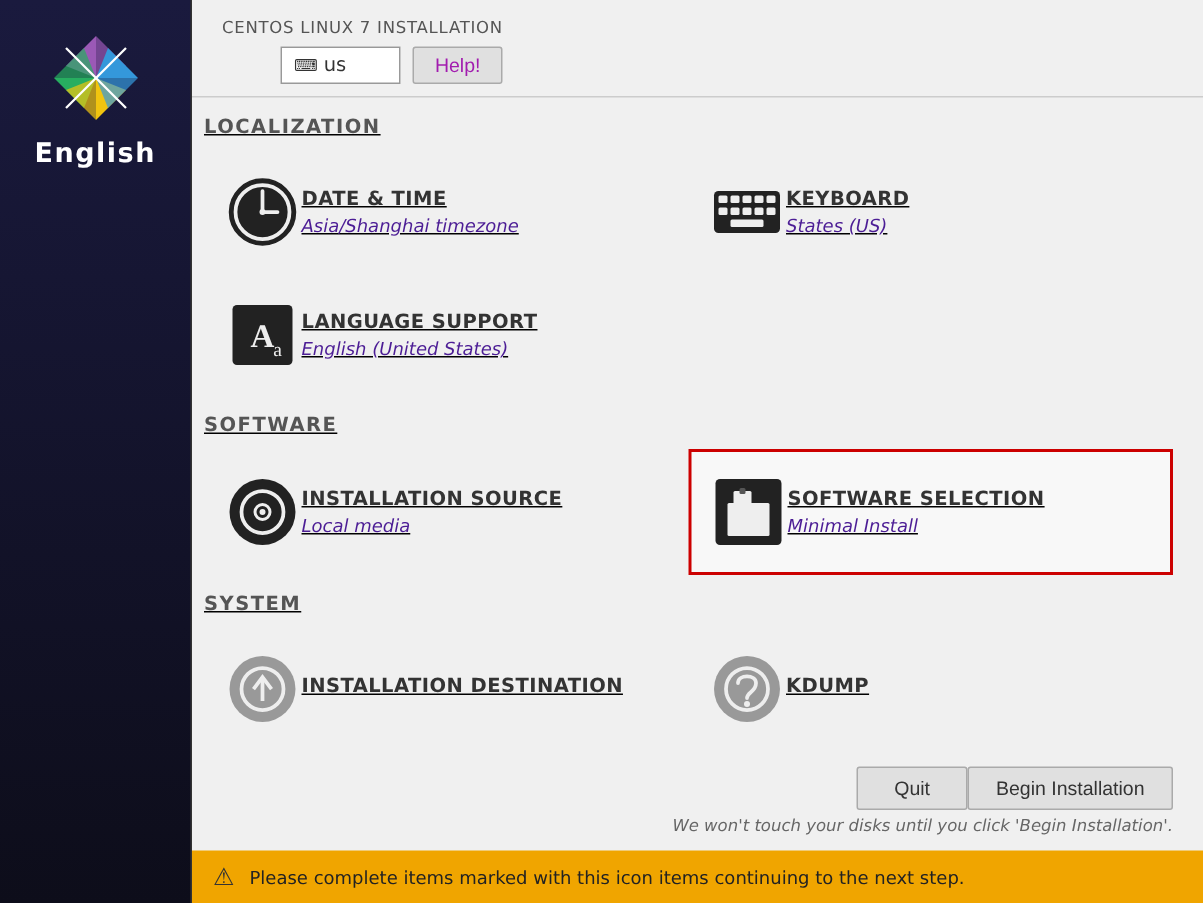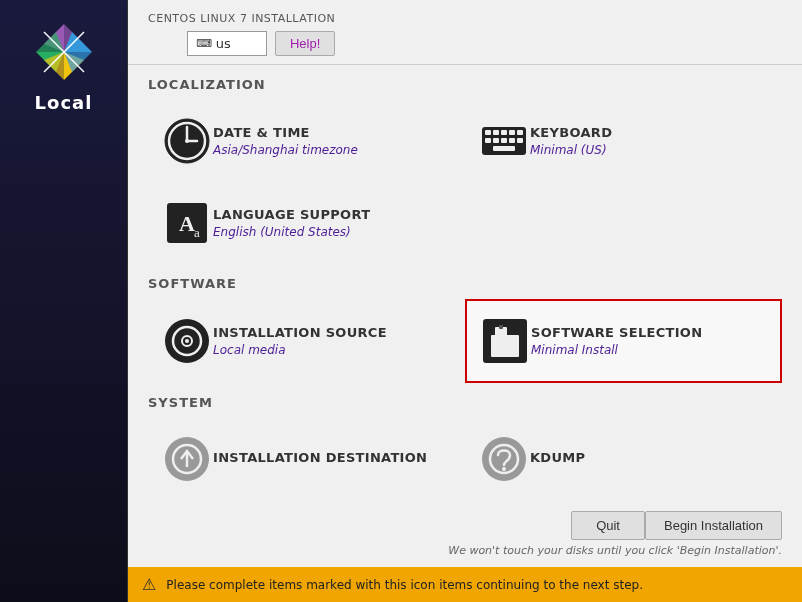--- a/index.html
+++ b/index.html
@@ -98,21 +98,22 @@
       font-size: 13px;
       cursor: pointer;
       color: #a21caf;
       border-radius: 2px;
     }
 
     
     .scroll-area {
       flex: 1;
       overflow-y: auto;
-      padding: 0 20px 10px 20px;
+      padding: 0 20px 10px 8px;
+      text-decoration: underline;
     }
 
     
     .section-header {
       font-size: 13px;
       font-weight: bold;
       color: #555;
       text-transform: uppercase;
       letter-spacing: 1px;
       margin: 12px 0 8px 0;
@@ -243,21 +244,21 @@
       <polygon points="0,28 20,8 0,0" fill="#f1c40f"></polygon>
       <polygon points="0,28 -20,8 0,0" fill="#f1c40f" opacity="0.7"></polygon>
 
       <polygon points="28,0 8,-20 0,0" fill="#3498db"></polygon>
       <polygon points="28,0 8,20 0,0" fill="#3498db" opacity="0.7"></polygon>
 
       <line x1="-20" y1="-20" x2="20" y2="20" stroke="#fff" stroke-width="1.5"></line>
       <line x1="20" y1="-20" x2="-20" y2="20" stroke="#fff" stroke-width="1.5"></line>
     </g>
   </svg>
-  <span class="centos-label">Local</span>
+  <span class="centos-label">English</span>
 </div>
 
 <div class="main">
 
   <div class="header">
     <div class="header-right">
       <div class="centos-linux-label">CENTOS LINUX 7 INSTALLATION</div>
       <div class="header-controls">
         <div class="keyboard-input">
           <span class="keyboard-icon-small">⌨</span>
@@ -301,21 +302,21 @@
             <rect x="5" y="21" width="6" height="5" rx="1" fill="#eee"></rect>
             <rect x="13" y="21" width="6" height="5" rx="1" fill="#eee"></rect>
             <rect x="21" y="21" width="6" height="5" rx="1" fill="#eee"></rect>
             <rect x="29" y="21" width="6" height="5" rx="1" fill="#eee"></rect>
             <rect x="37" y="21" width="6" height="5" rx="1" fill="#eee"></rect>
             <rect x="13" y="29" width="22" height="5" rx="1" fill="#eee"></rect>
           </svg>
         </div>
         <div class="item-text">
           <div class="item-title">KEYBOARD</div>
-          <div class="item-subtitle">Minimal (US)</div>
+          <div class="item-subtitle">States (US)</div>
         </div>
       </div>
 
       <div class="item-card">
         <div class="item-icon">
           <svg viewBox="0 0 48 48" xmlns="http://www.w3.org/2000/svg">
             <rect x="4" y="4" width="40" height="40" rx="3" fill="#222"></rect>
             <text x="24" y="32" font-size="22" fill="#eee" text-anchor="middle" font-family="serif" font-weight="bold">A</text>
             <text x="34" y="38" font-size="13" fill="#eee" text-anchor="middle" font-family="serif">a</text>
           </svg>

